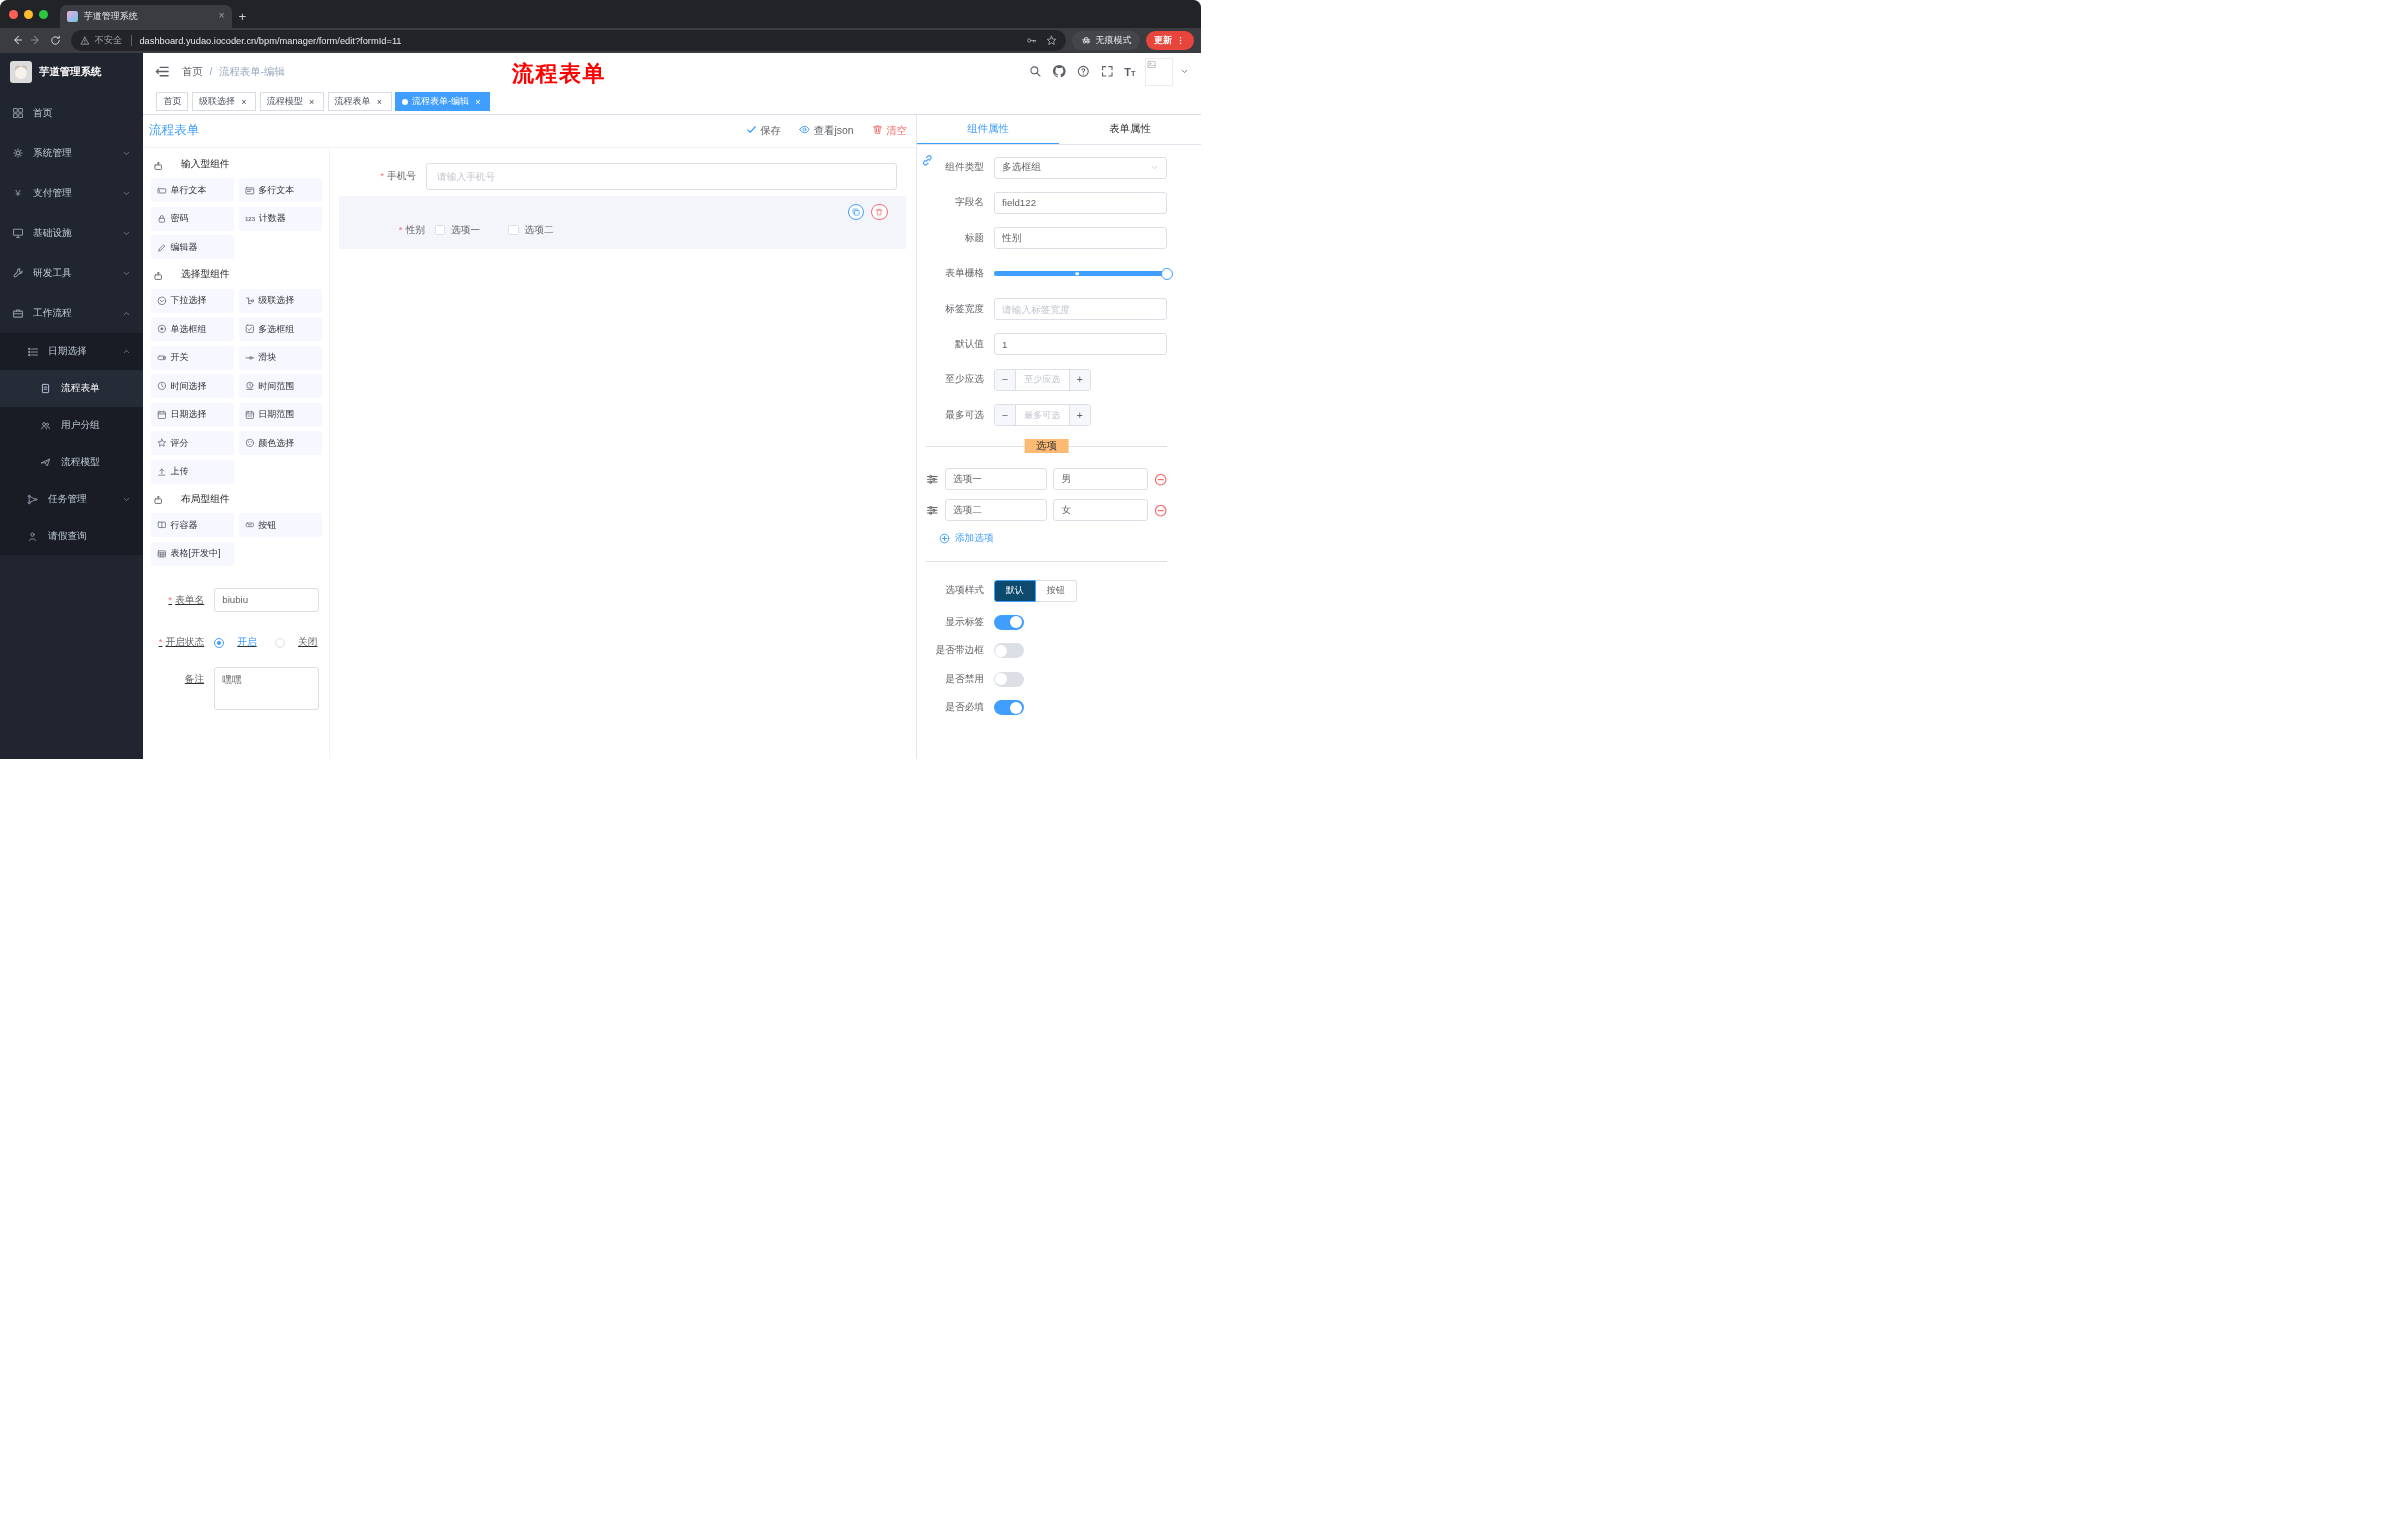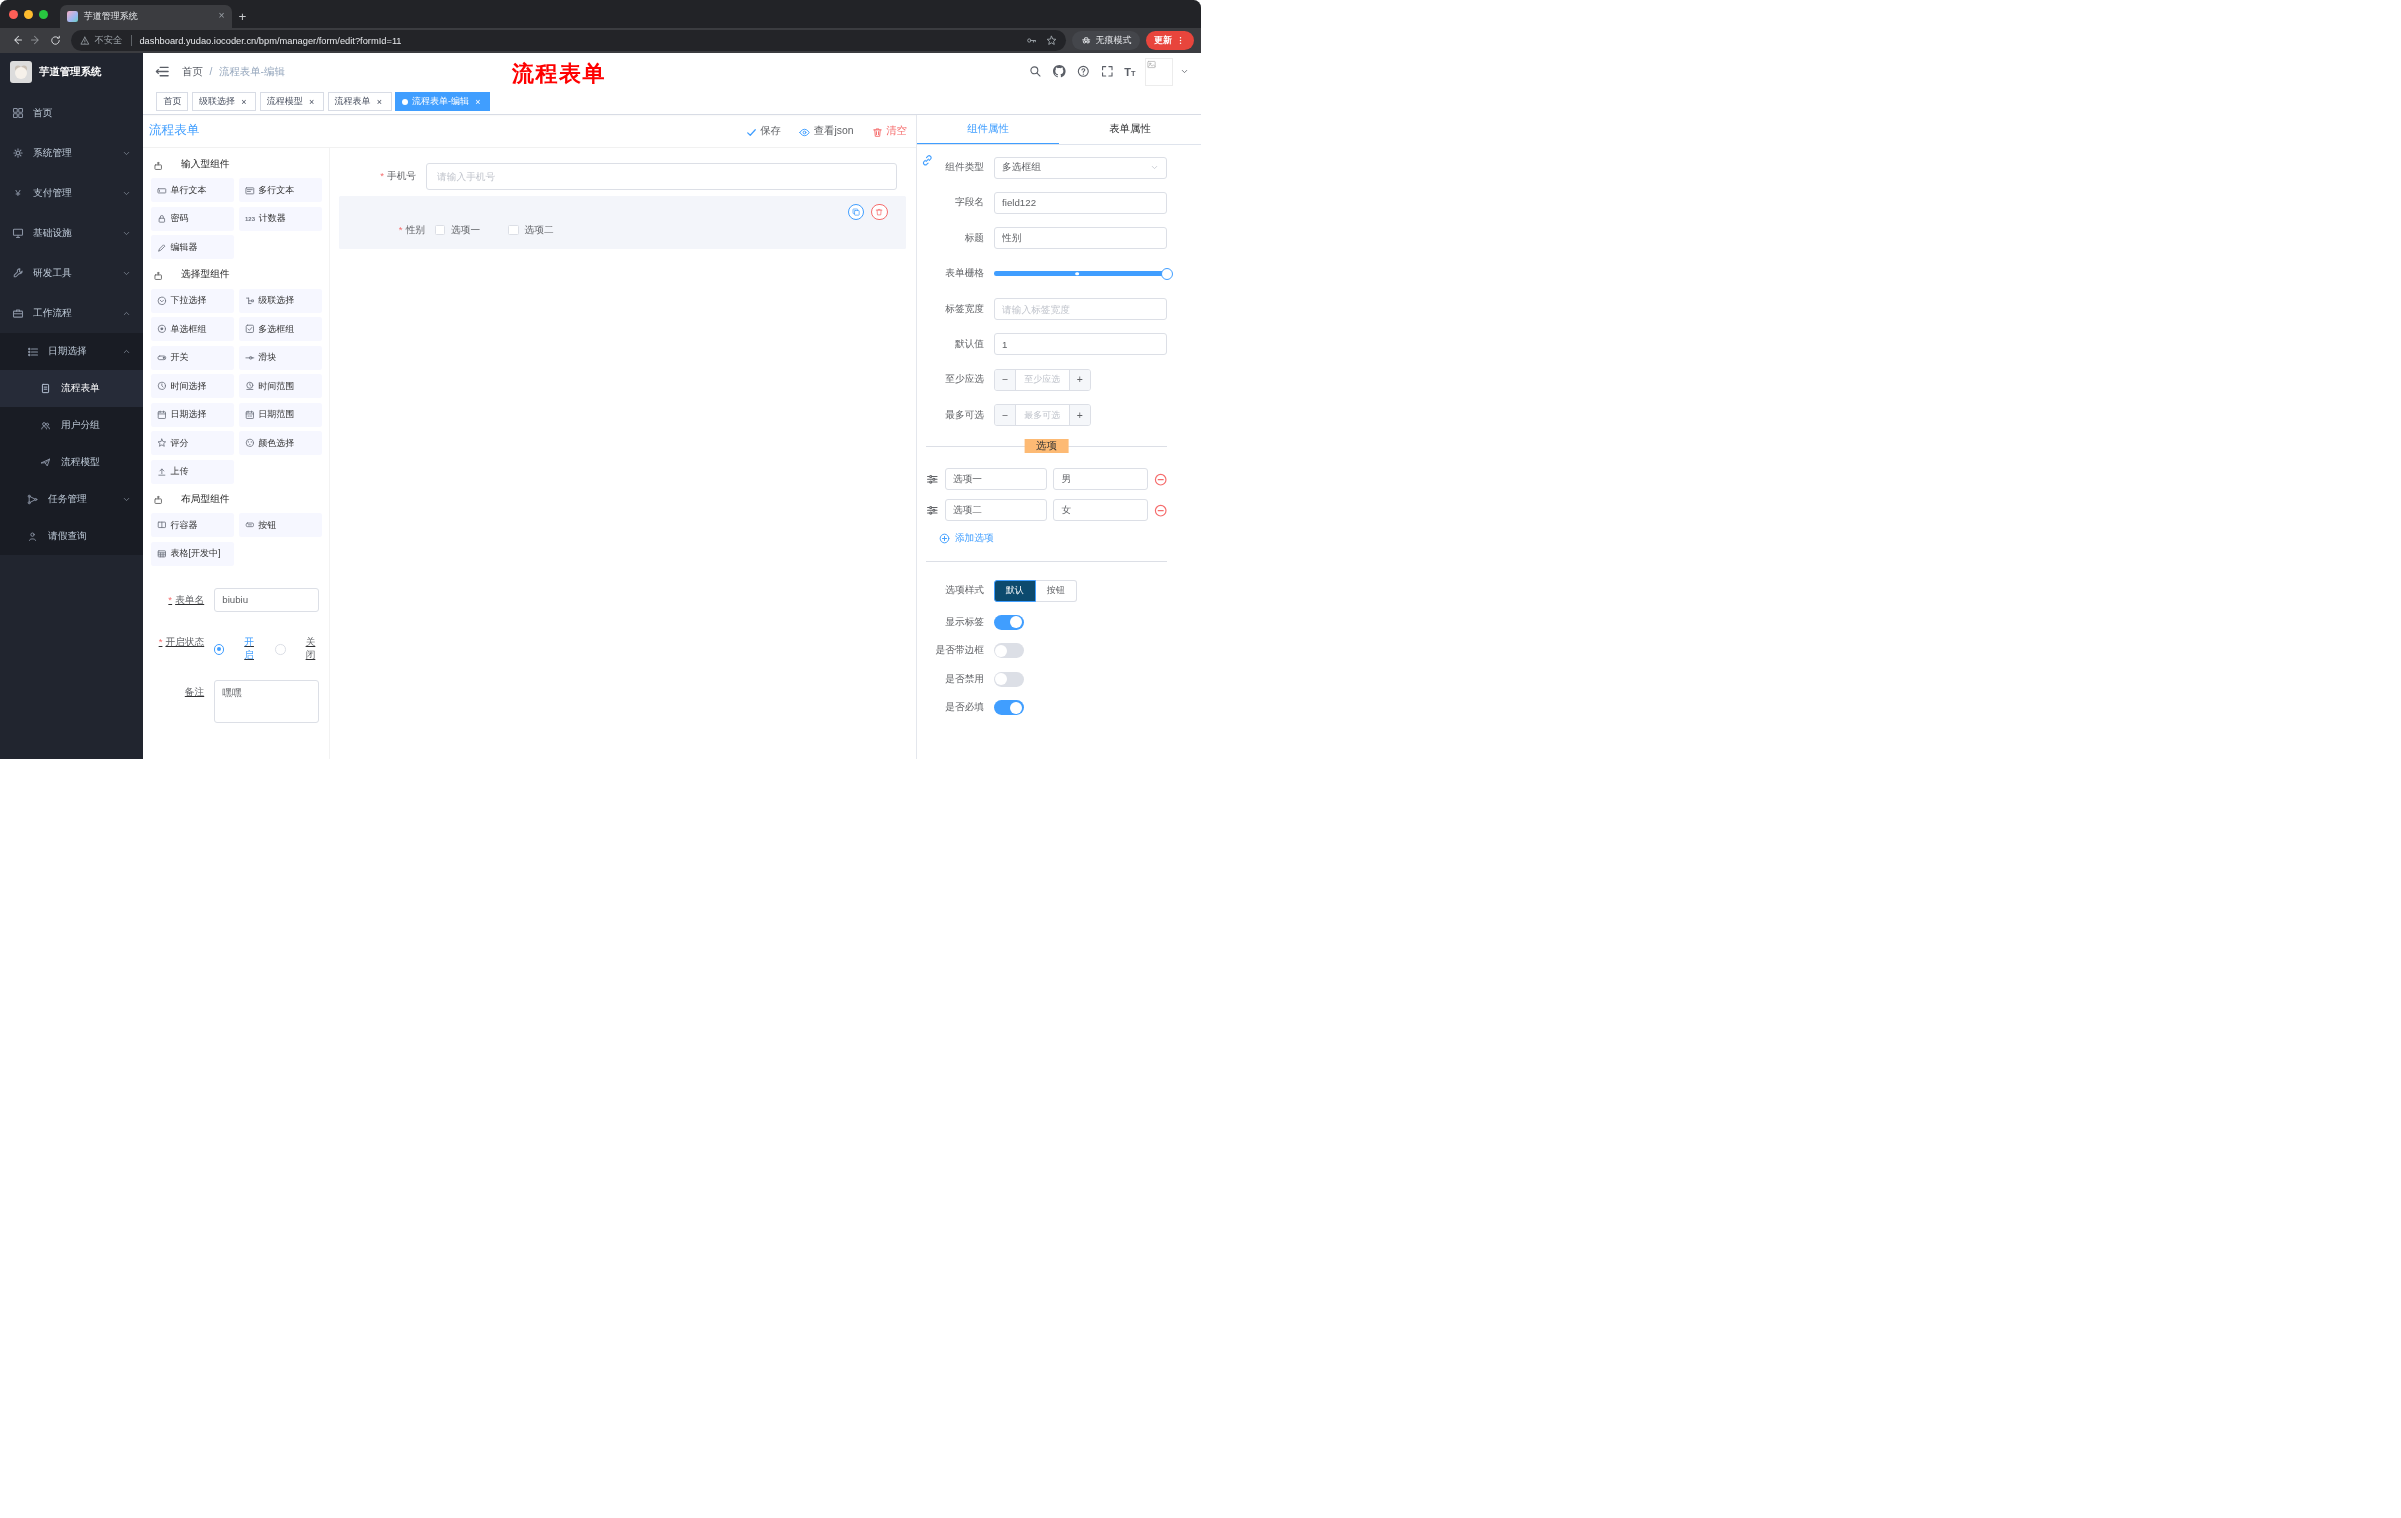--- a/index.html
+++ b/index.html
@@ -69,21 +69,21 @@
   .tag .dot { width:6px; height:6px; border-radius:50%; background:#fff; }
   .tag .tx { width:10.4px; height:10.4px; display:flex; align-items:center; justify-content:center; font-size:9px; border-radius:50%; }
   .tag.active { background:#409eff; border-color:#409eff; color:#fff; }
 
   
   .designer { flex:1; display:flex; min-height:0; }
   .left-col { flex:1; min-width:0; display:flex; flex-direction:column; }
   .dz-header { height:33px; display:flex; align-items:center; padding:0 9px 0 6px; border-bottom:0.7px solid #f1f1f1; flex-shrink:0; }
   .dz-title { color:#409eff; font-size:12.6px; font-weight:500; }
   .dz-actions { margin-left:auto; display:flex; gap:18px; align-items:center; font-size:10.4px; }
-  .act { display:flex; align-items:flex-end; gap:3.7px; color:#606266; cursor:pointer; }
+  .act { display:flex; align-items:flex-start; gap:3.7px; color:#606266; cursor:pointer; }
   .act .aic { width:11px; height:11px; color:#409eff; }
   .act.danger { color:#f56c6c; }
   .act.danger .aic { color:#f56c6c; }
   .dz-body { flex:1; display:flex; min-height:0; }
 
   
   .comps { width:187px; flex-shrink:0; border-right:0.7px solid #f2f2f2; padding:6px 7.4px 7.4px 8.2px; overflow:hidden; }
   .group-title { display:flex; align-items:flex-end; gap:18px; font-size:9.7px; color:#222; margin:9px 1.5px 7.4px 1.5px; }
   .group:first-child .group-title { margin-top:4.5px; }
   .gt-ic { width:10.4px; height:10.4px; color:#666; }
@@ -94,21 +94,21 @@
 
   
   .meta { margin-top:22px; padding-right:3px;text-decoration:underline; }
   .mrow { display:flex; align-items:flex-start; margin-bottom:18px; }
   .mlabel { width:53px; flex-shrink:0; text-align:right; color:#606266; font-size:9.7px; padding-top:6px; }
   .req::before { content:"*"; color:#f56c6c; margin-right:3px; }
   .mctl { flex:1; margin-left:9.7px; }
   .inp { width:100%; height:24px; border:0.7px solid #dcdfe6; border-radius:3px; padding:0 7.4px; font-size:9.7px; color:#606266; outline:none; background:#fff; font-family:inherit; }
   ::placeholder { color:#c0c4cc; opacity:1; }
   .rgroup { display:flex; gap:18px; padding-top:6.7px; font-size:9.7px; }
-  .radio { display:flex; align-items:center; gap:20px; color:#606266; cursor:pointer; }
+  .radio { display:flex; align-items:center; gap:13px; color:#606266; cursor:pointer; }
   .rb { width:10.4px; height:10.4px; border:0.7px solid #dcdfe6; border-radius:50%; background:#fff; position:relative; flex-shrink:0; }
   .radio.checked { color:#409eff; }
   .radio.checked .rb { border-color:#409eff; }
   .radio.checked .rb::after { content:""; position:absolute; inset:2.2px; border-radius:50%; background:#409eff; }
   .tarea { width:100%; height:43px; border:0.7px solid #dcdfe6; border-radius:3px; padding:5.2px 7.4px; font-size:9.7px; color:#606266; resize:none; outline:none; font-family:inherit; }
 
   
   .canvas { flex:1; min-width:0; padding:15px 10.4px 15px 9px; overflow:hidden; }
   .crow { display:flex; align-items:center; padding:0 9px; }
   .clabel { width:68px; flex-shrink:0; text-align:right; color:#606266; font-size:9.7px; margin-right:9.7px; }

